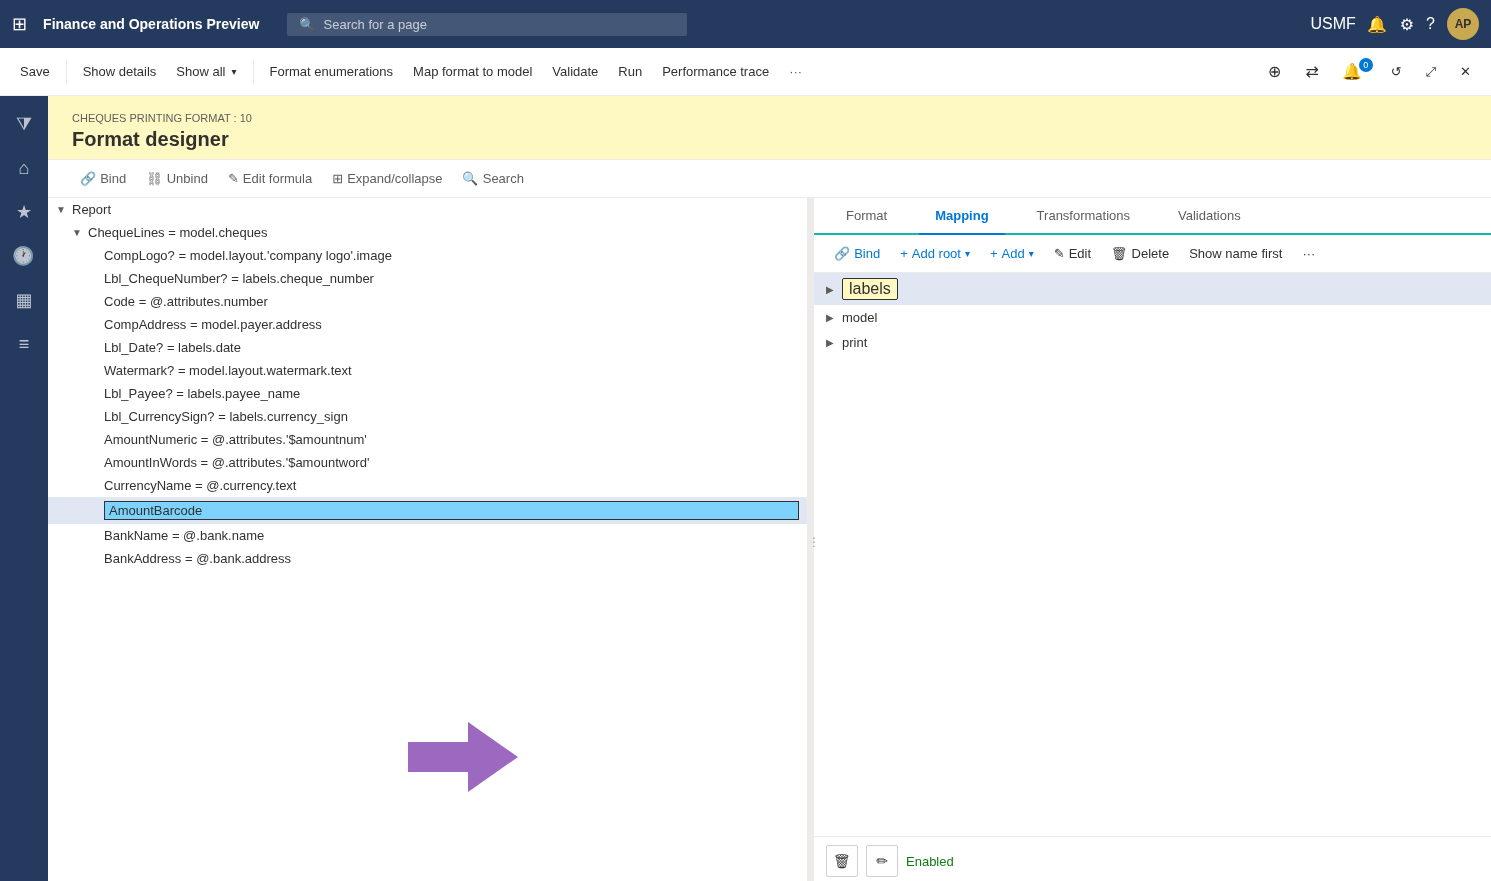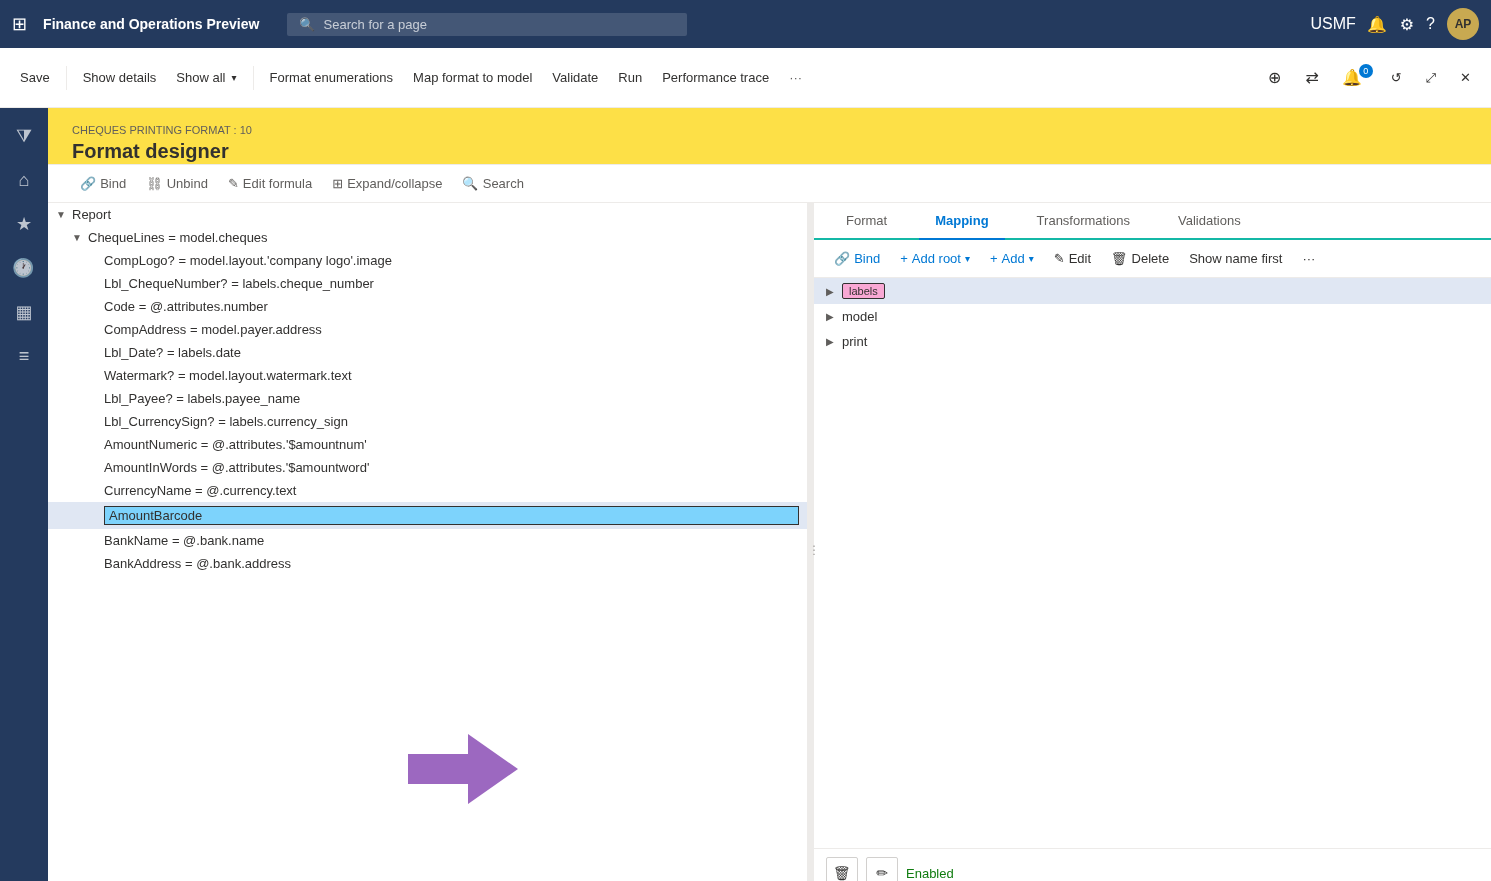--- a/index.html
+++ b/index.html
@@ -33,21 +33,21 @@
     }
     .top-nav .search-box input::placeholder { color: rgba(255,255,255,0.7); }
     .top-nav .right-icons { margin-left: auto; display: flex; align-items: center; gap: 12px; color: white; font-size: 13px; }
     .top-nav .right-icons .icon-btn { cursor: pointer; font-size: 16px; }
     .top-nav .avatar { background: #c8a951; border-radius: 50%; width: 32px; height: 32px; display: flex; align-items: center; justify-content: center; font-weight: 700; font-size: 12px; color: #323130; cursor: pointer; }
 
     
     .toolbar {
       background: white;
       border-bottom: 1px solid #edebe9;
-      height: 60px;
+      height: 48px;
       display: flex;
       align-items: center;
       padding: 0 12px;
       gap: 4px;
     }
     .toolbar-btn {
       display: flex; align-items: center; gap: 4px;
       padding: 6px 8px;
       border: none; background: transparent; cursor: pointer;
       border-radius: 2px; font-size: 13px; color: #323130;
@@ -69,22 +69,22 @@
       padding-top: 8px;
       gap: 4px;
     }
     .side-nav-item { color: rgba(255,255,255,0.7); font-size: 18px; padding: 10px; cursor: pointer; border-radius: 2px; width: 40px; height: 40px; display: flex; align-items: center; justify-content: center; }
 
     
     .content-area { flex: 1; display: flex; flex-direction: column; background: white; overflow: hidden; }
 
     
     .page-header {
-      padding: 16px 24px 1px;
-      background: #fde047;
+      padding: 16px 24px 8px;
+      background: #fef9c3;
       border-bottom: 1px solid #edebe9;
     }
     .page-breadcrumb { font-size: 11px; color: #605e5c; margin-bottom: 4px; }
     .page-title { font-size: 20px; font-weight: 600; color: #323130; }
 
     
     .designer-toolbar {
       display: flex; align-items: center; gap: 4px;
       padding: 6px 24px;
       border-bottom: 1px solid #edebe9;
@@ -162,21 +162,21 @@
     .map-item {
       display: flex; align-items: center;
       padding: 5px 12px;
       cursor: pointer;
       font-size: 13px;
       color: #323130;
     }
     .map-item.selected { background: #e0e7f3; }
     .map-item .arrow { display: inline-block; width: 16px; font-size: 10px; color: #605e5c; flex-shrink: 0; cursor: pointer; }
     .map-item .label { flex: 1; font-weight: 500; }
-    .map-item-box { border: 1px solid #323130; padding: 1px 6px; font-size: 11px; border-radius: 2px; background: #f9a8d4; }
+    .map-item-box { border: 1px solid #323130; padding: 1px 6px; font-size: 16px; border-radius: 2px; background: #fef9c3; }
 
     .mapping-footer {
       border-top: 1px solid #edebe9;
       padding: 8px 12px;
       display: flex; align-items: center; gap: 8px;
       background: white;
     }
     .footer-icon-btn {
       width: 32px; height: 32px;
       border: 1px solid #d2d0ce;

